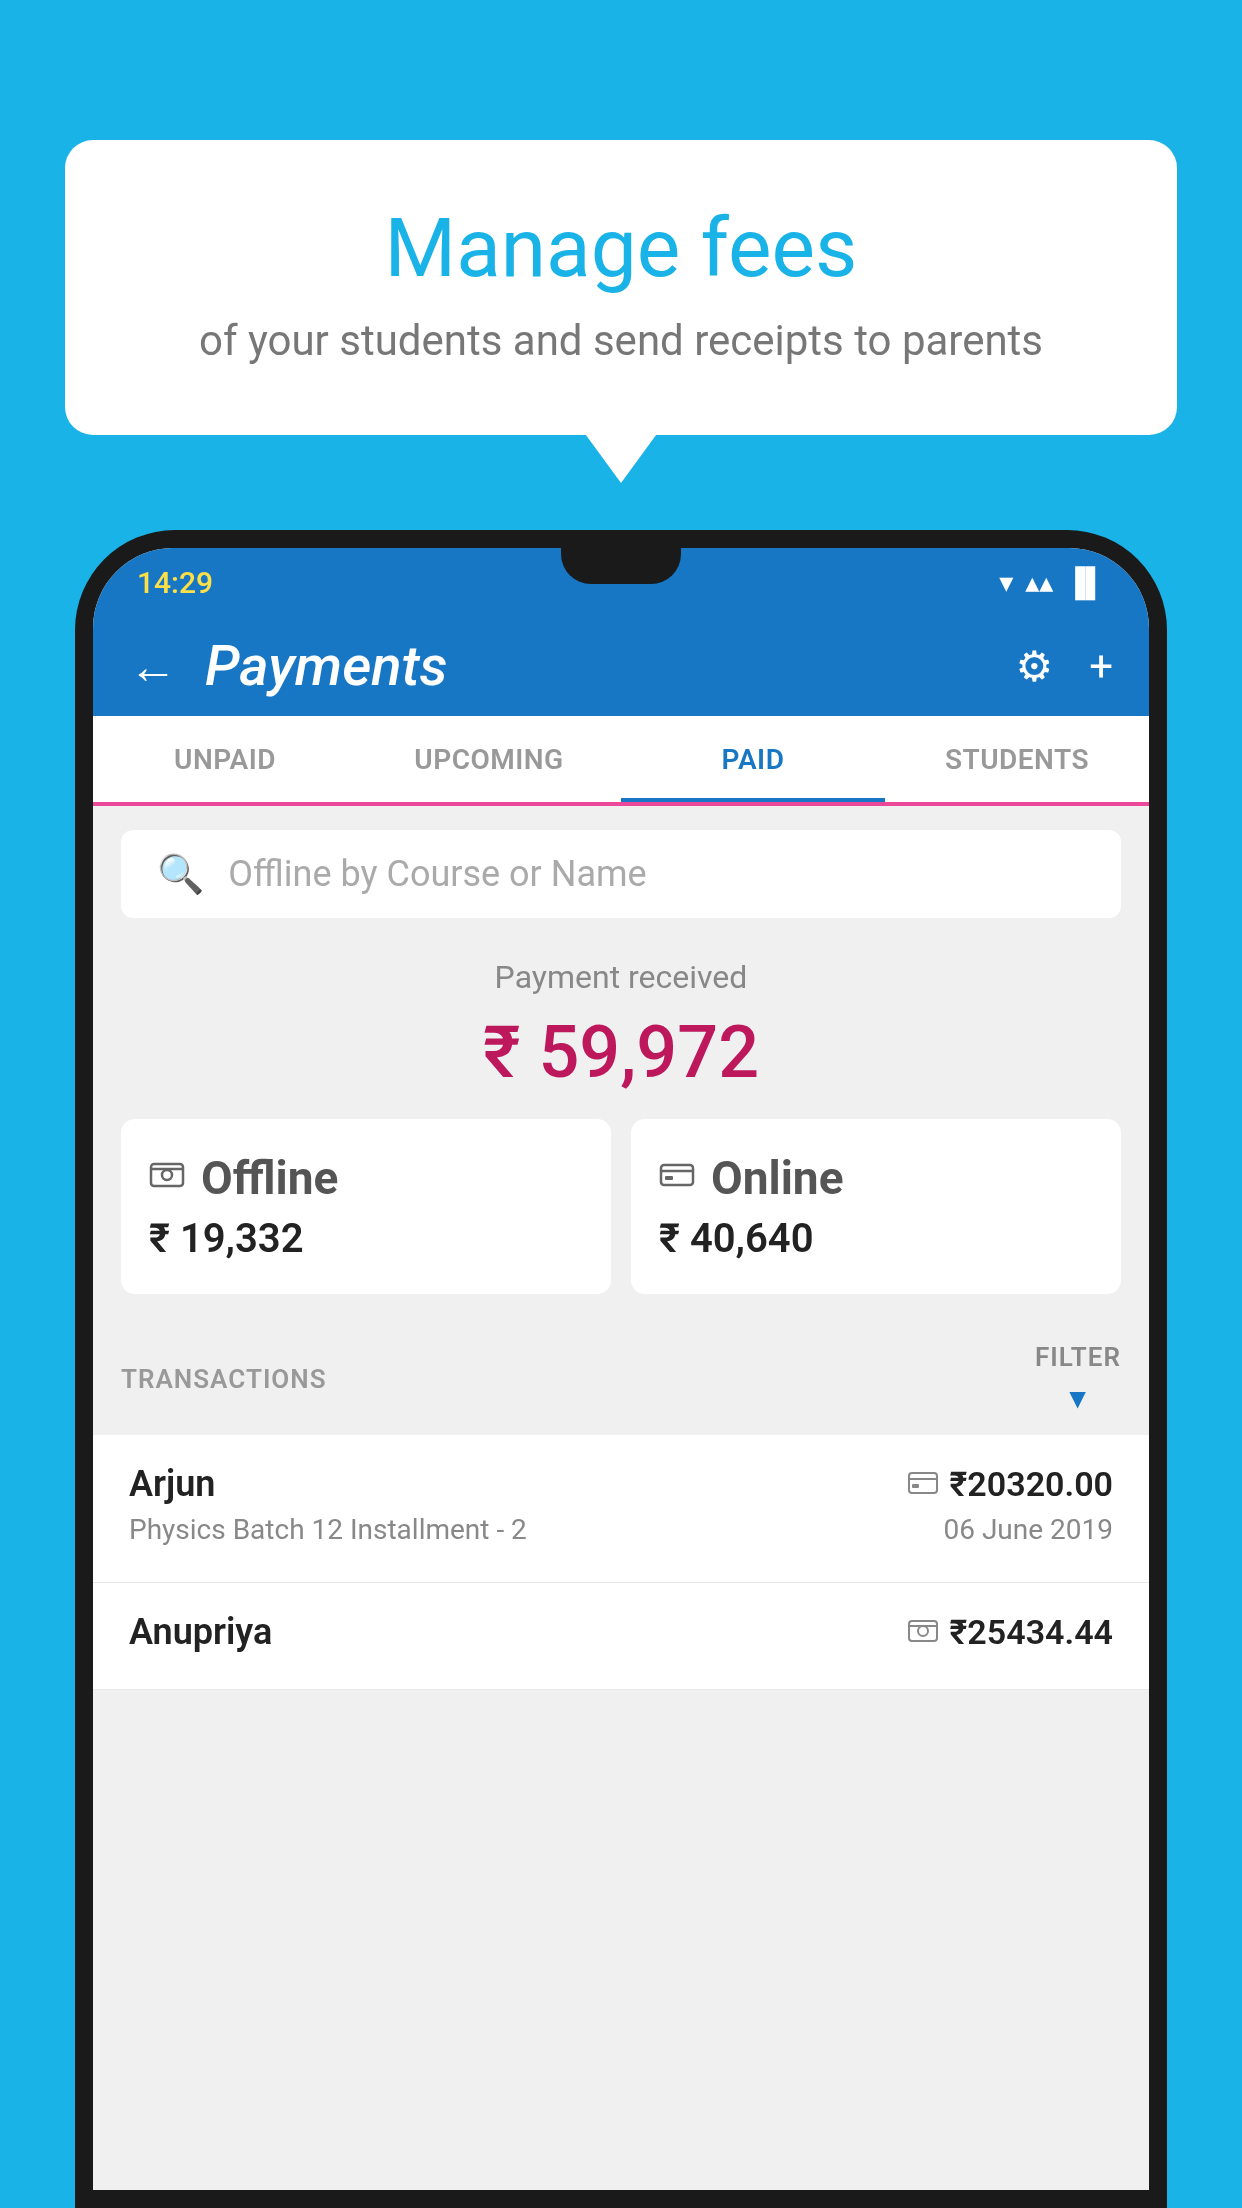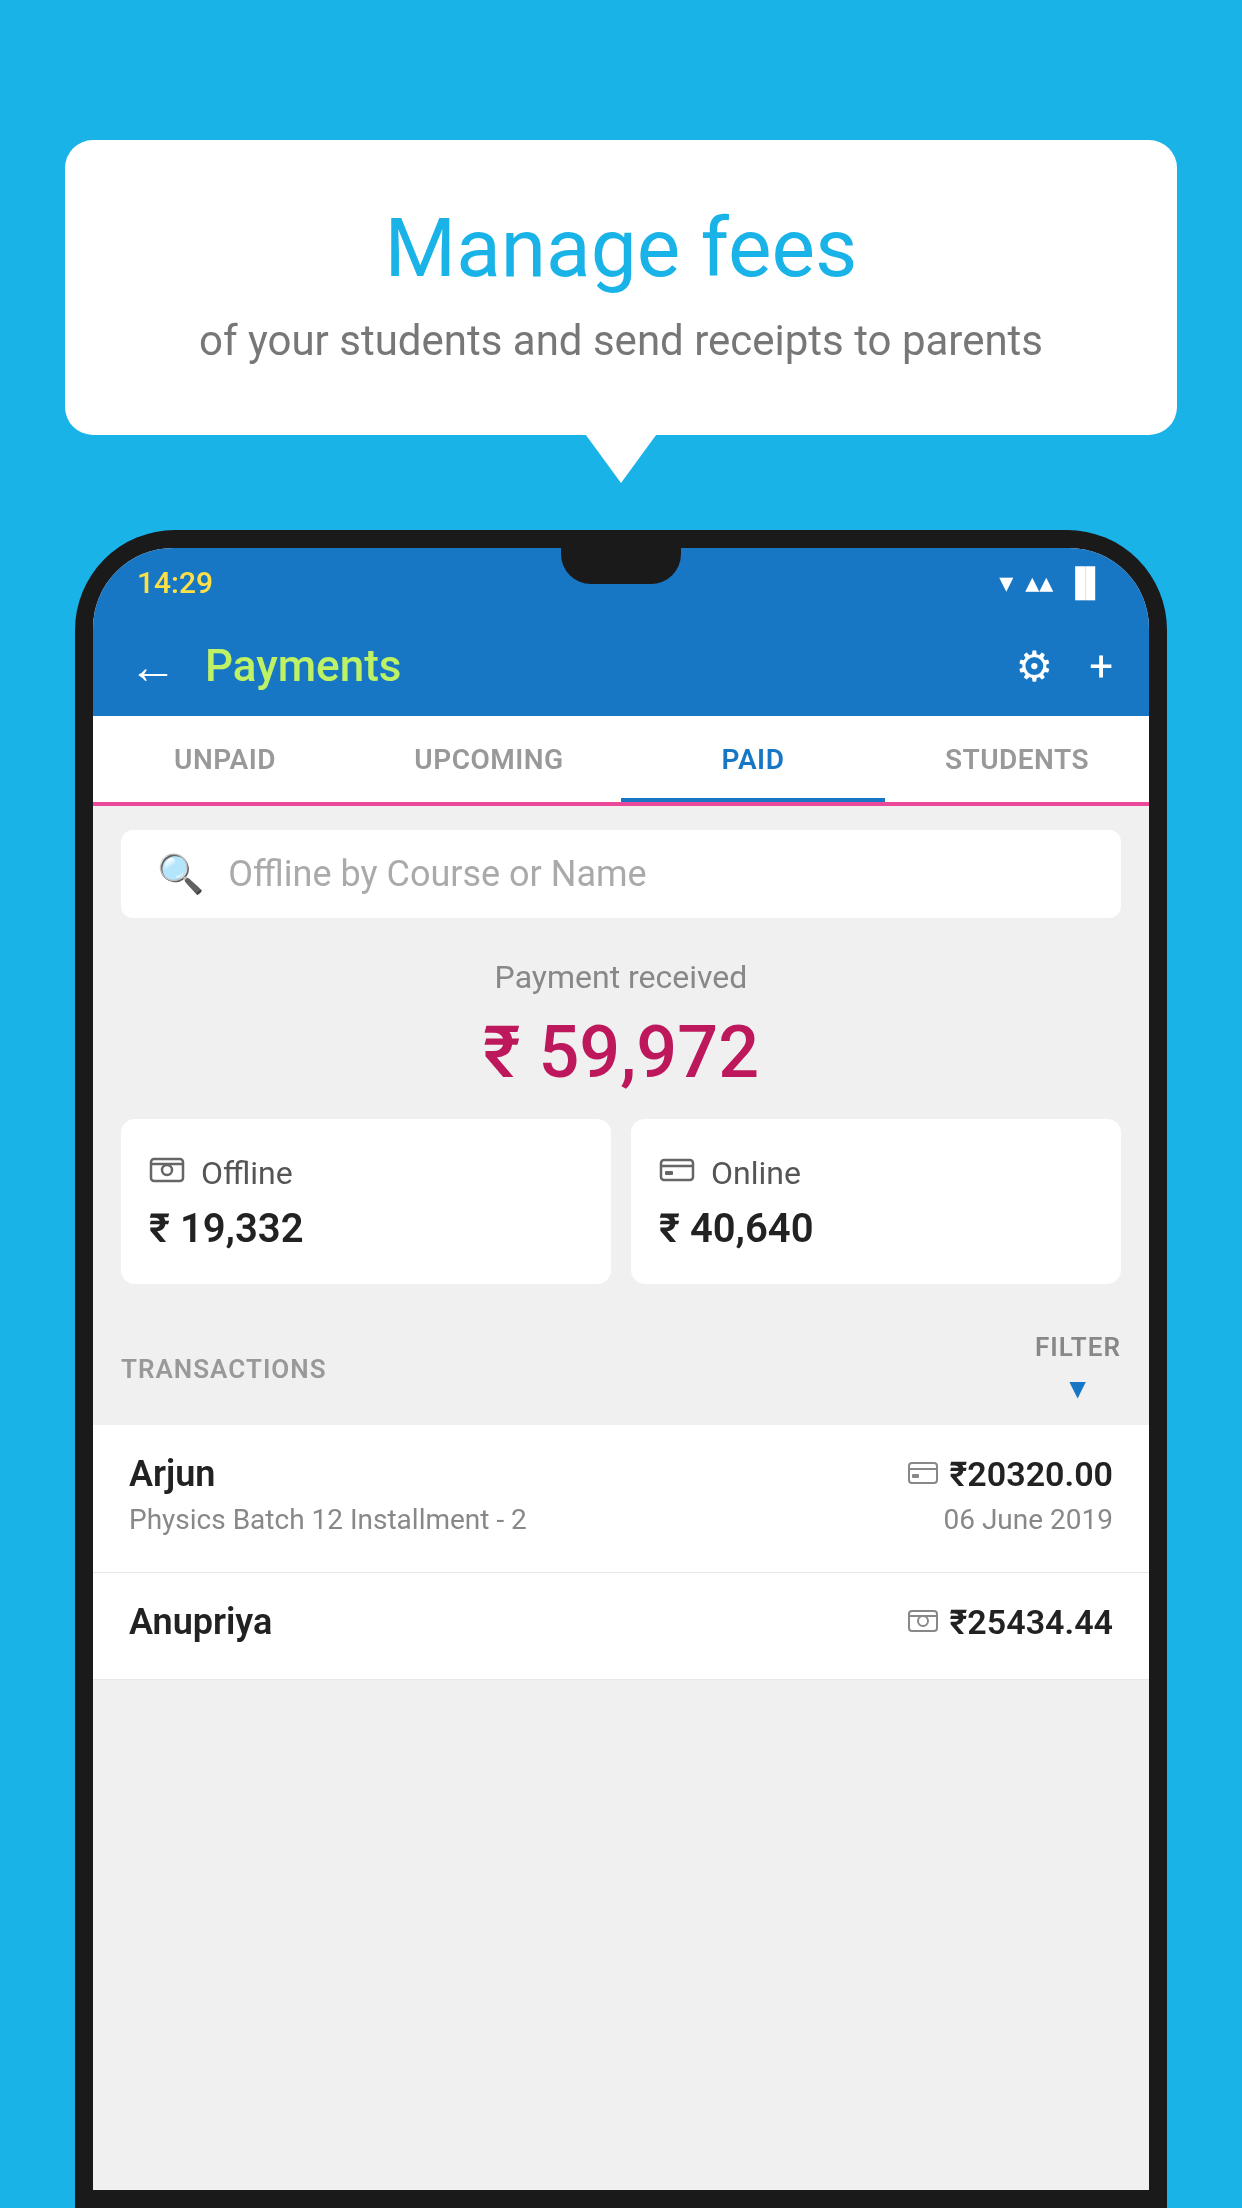--- a/index.html
+++ b/index.html
@@ -133,24 +133,25 @@
     }
 
     .back-btn {
       color: white;
       font-size: 48px;
       cursor: pointer;
       margin-right: 28px;
     }
 
     .app-title {
-      color: #bef264;
-      font-size: 44px;
+      color: #ffffff;
+      font-size: 56px;
       font-weight: 500;
       flex: 1;
+      font-style: italic;
     }
 
     .app-bar-actions {
       display: flex;
       align-items: center;
       gap: 36px;
     }
 
     .app-bar-icon {
       color: white;
@@ -261,23 +262,23 @@
       gap: 16px;
       margin-bottom: 10px;
     }
 
     .card-icon {
       font-size: 34px;
       color: #555;
     }
 
     .card-label {
-      font-size: 32px;
+      font-size: 46px;
       color: #555;
-      font-weight: 400;
+      font-weight: 700;
     }
 
     .card-amount {
       font-size: 40px;
       font-weight: 600;
       color: #222;
       margin-top: 8px;
     }
 
     

